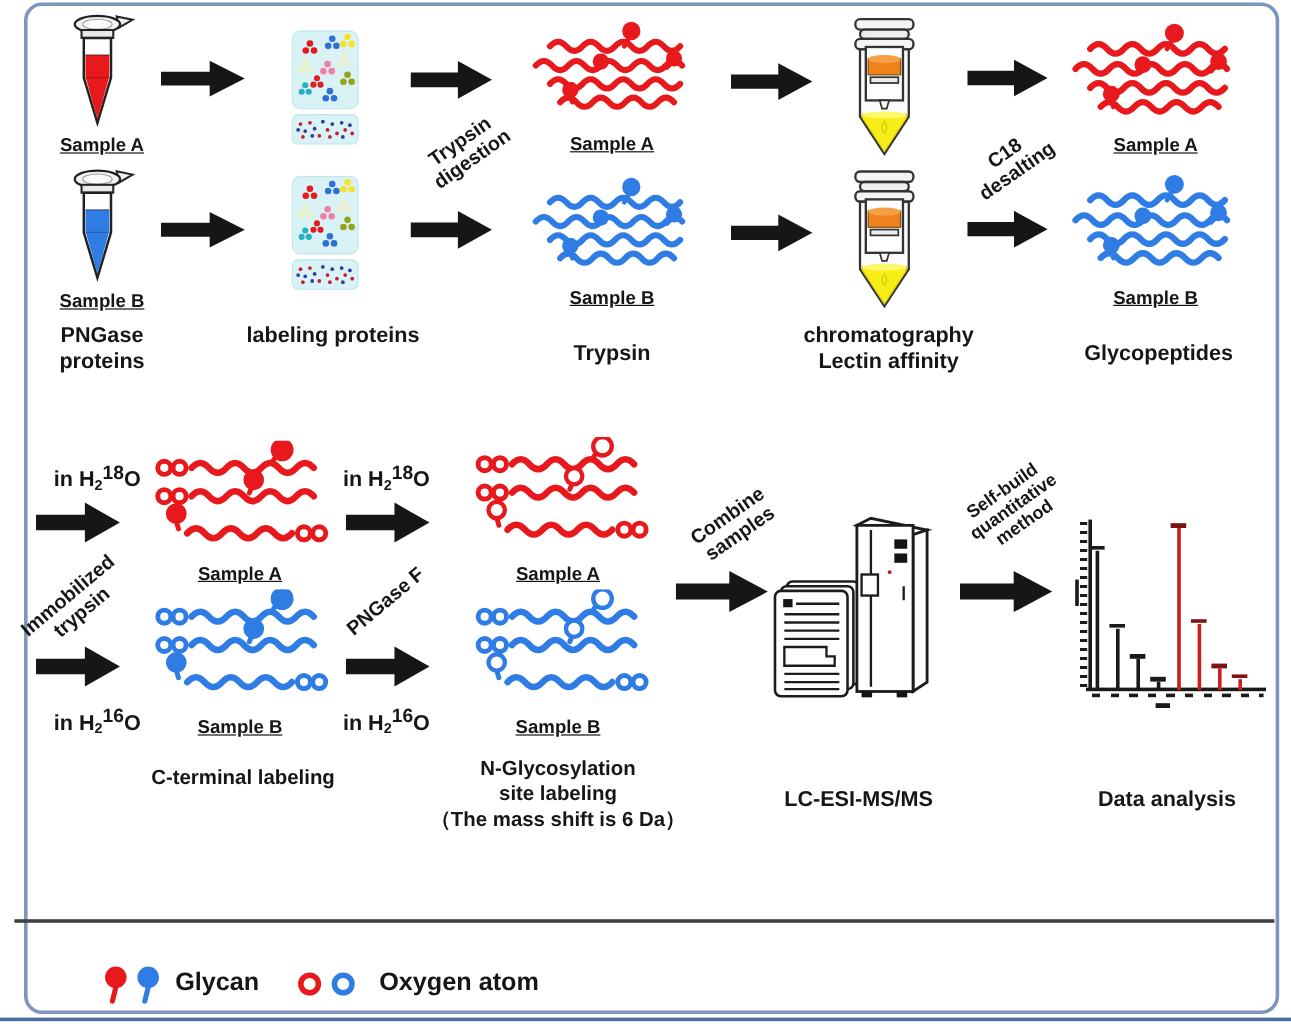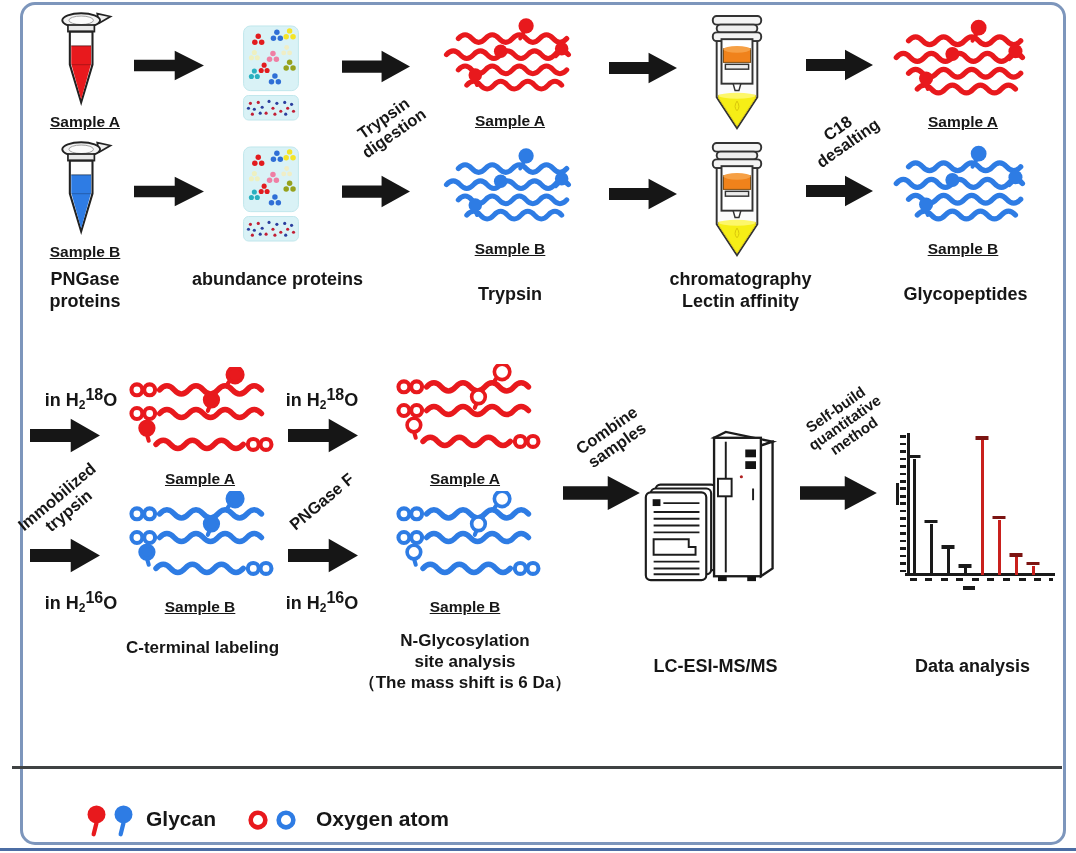--- a/index.html
+++ b/index.html
@@ -272,21 +272,21 @@
     <use href="#sym-arrow"></use>
   </svg>
 
 <svg class="abs" style="left:242px;top:25px;width:58px;height:96px">
     <use href="#sym-vialset"></use>
   </svg>
 <svg class="abs" style="left:242px;top:146px;width:58px;height:96px">
     <use href="#sym-vialset"></use>
   </svg>
 <div class="caption" style="left:150px;top:268px;width:255px">
-  <div>abundance proteins</div>
+  <div>labeling proteins</div>
 </div>
 
 <svg class="abs arrow" style="left:342px;top:49px;width:69px;height:35px">
     <use href="#sym-arrow"></use>
   </svg>
 <svg class="abs arrow" style="left:342px;top:174px;width:69px;height:35px">
     <use href="#sym-arrow"></use>
   </svg>
 <div class="rot" style="left:389px;top:126px">
   <div>Trypsin</div>
@@ -388,21 +388,21 @@
 <svg class="abs red" style="left:393px;top:364px;width:150px;height:93px;--gfill:#ffffff">
     <use href="#sym-labeled-cluster"></use>
   </svg>
 <div class="sample-label" style="left:405px;top:470px;width:120px">Sample A</div>
 <svg class="abs blue" style="left:393px;top:491px;width:150px;height:93px;--gfill:#ffffff">
     <use href="#sym-labeled-cluster"></use>
   </svg>
 <div class="sample-label" style="left:405px;top:598px;width:120px">Sample B</div>
 <div class="caption small" style="left:310px;top:630px;width:310px">
   <div>N-Glycosylation</div>
-  <div>site analysis</div>
+  <div>site labeling</div>
   <div>（The mass shift is 6 Da）</div>
 </div>
 
 <div class="rot" style="left:612px;top:438px">
   <div>Combine</div>
   <div>samples</div>
 </div>
 <svg class="abs arrow" style="left:563px;top:474px;width:78px;height:38px">
     <use href="#sym-arrow"></use>
   </svg>

